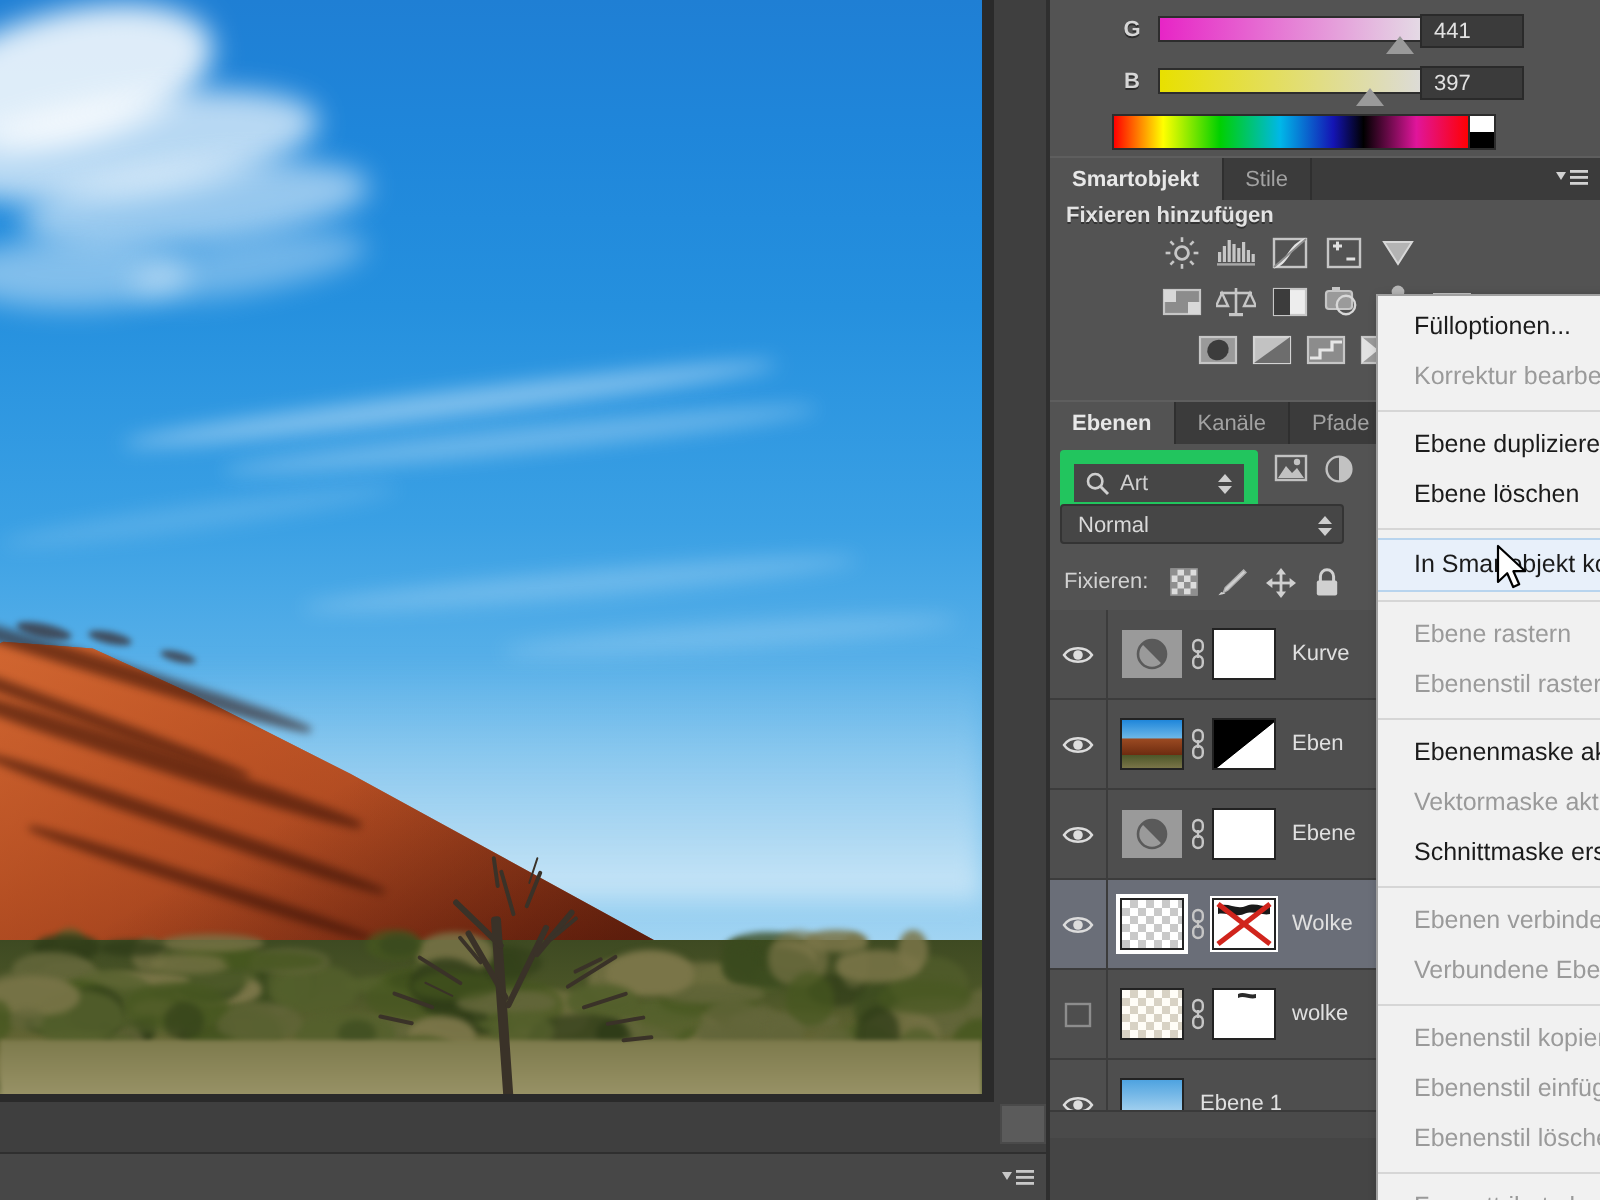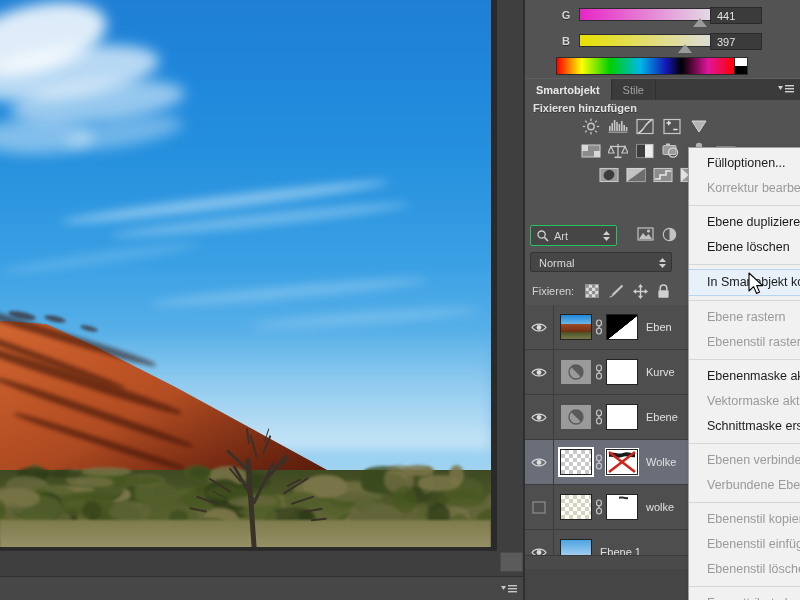--- a/index.html
+++ b/index.html
@@ -184,21 +184,21 @@
     width: 20px; height: 17px; display:flex; align-items:center; justify-content:center;
   }
 
   
   .layers-panel { position:absolute; left:0; top:200px; width:275px; height:400px; background:#535353; }
   .layers-opts {
     position:absolute; left:0; top:21px; width:275px; height:28px;
   }
   .filter-box {
     position:absolute; left: 5px; top: 4px; width: 85px; height: 19px;
-    background: #464646; border: 1px solid #22c55e; border-radius: 2px;
+    background: #464646; border: 7px solid #22c55e; border-radius: 2px;
     display:flex; align-items:center; color:#d0d0d0; font-size: 11px;
   }
   .blend-row { position:absolute; left:0; top:49px; width:275px; height:28px; }
   .blend-select {
     position:absolute; left: 5px; top: 3px; width: 142px; height: 20px;
     background: #464646; border: 1px solid #343434; border-radius: 2px;
     color: #d9d9d9; font-size: 11px; line-height: 20px; padding-left: 8px;
     box-sizing: border-box;
   }
   .lock-row {
@@ -693,20 +693,32 @@
               <rect x="3" y="9" width="4" height="3"></rect>
                   <rect x="9" y="9" width="4" height="3"></rect>
                 </g>
             </svg>
           </span>
         </div>
       </div>
     </div>
 
     <div class="layers-panel">
+      <div class="tabbar" style="top:0;">
+        <div class="tab active">
+          <span>Ebenen</span>
+        </div>
+        <div class="tab">
+          <span>Kanäle</span>
+        </div>
+        <div class="tab">
+          <span>Pfade</span>
+        </div>
+        <div class="tab flex"></div>
+      </div>
 
       <div class="layers-opts">
         <div class="filter-box">
           <svg width="14" height="14" viewBox="0 0 14 14" style="margin:0 4px 0 5px">
             <circle cx="5.6" cy="5.6" r="3.6" fill="none" stroke="#cfcfcf" stroke-width="1.3"></circle>
             <line x1="8.4" y1="8.4" x2="12" y2="12" stroke="#cfcfcf" stroke-width="1.5"></line>
           </svg>
           <span>Art</span>
           <svg width="9" height="14" viewBox="0 0 9 14" style="margin-left:auto;margin-right:5px">
             <path d="M4.5 2 L8 6 L1 6 Z" fill="#cfcfcf"></path>
@@ -770,53 +782,53 @@
       </div>
 
       <div class="layer-list" id="layer-list">
           <div class="layer-row">
             <div class="eye-cell">
               <svg width="16" height="11" viewBox="0 0 16 11">
   <path d="M1 5.5 C4 1 12 1 15 5.5 C12 10 4 10 1 5.5 Z" fill="none" stroke="#dcdcdc" stroke-width="1.2"></path>
   <circle cx="8" cy="5.5" r="2.4" fill="#dcdcdc"></circle>
               </svg>
             </div>
+            <div class="thumb adj-thumb">
+              <svg width="18" height="18" viewBox="0 0 18 18">
+  <circle cx="9" cy="9" r="7" fill="none" stroke="#5a5a5a" stroke-width="1.3"></circle>
+  <path d="M9 2 A7 7 0 0 1 9 16 Z" fill="#5a5a5a" transform="rotate(-45 9 9)"></path>
+              </svg>
+            </div>
+            <div class="linkglyph">
+              <svg width="10" height="16" viewBox="0 0 10 16">
+  <rect x="2.6" y="1" width="4.8" height="6" rx="2.4" fill="none" stroke="#c6c6c6" stroke-width="1.2"></rect>
+  <rect x="2.6" y="9" width="4.8" height="6" rx="2.4" fill="none" stroke="#c6c6c6" stroke-width="1.2"></rect>
+  <line x1="5" y1="6" x2="5" y2="10" stroke="#c6c6c6" stroke-width="1.2"></line>
+              </svg>
+            </div>
+            <div class="mask-thumb"></div>
+            <div class="layer-name">Kurve</div>
+          </div>
+          <div class="layer-row">
+            <div class="eye-cell">
+              <svg width="16" height="11" viewBox="0 0 16 11">
+  <path d="M1 5.5 C4 1 12 1 15 5.5 C12 10 4 10 1 5.5 Z" fill="none" stroke="#dcdcdc" stroke-width="1.2"></path>
+  <circle cx="8" cy="5.5" r="2.4" fill="#dcdcdc"></circle>
+              </svg>
+            </div>
             <div class="thumb photo-thumb"></div>
             <div class="linkglyph">
               <svg width="10" height="16" viewBox="0 0 10 16">
   <rect x="2.6" y="1" width="4.8" height="6" rx="2.4" fill="none" stroke="#c6c6c6" stroke-width="1.2"></rect>
   <rect x="2.6" y="9" width="4.8" height="6" rx="2.4" fill="none" stroke="#c6c6c6" stroke-width="1.2"></rect>
   <line x1="5" y1="6" x2="5" y2="10" stroke="#c6c6c6" stroke-width="1.2"></line>
               </svg>
             </div>
             <div class="mask-thumb mask-grad"></div>
             <div class="layer-name">Eben</div>
-          </div>
-          <div class="layer-row">
-            <div class="eye-cell">
-              <svg width="16" height="11" viewBox="0 0 16 11">
-  <path d="M1 5.5 C4 1 12 1 15 5.5 C12 10 4 10 1 5.5 Z" fill="none" stroke="#dcdcdc" stroke-width="1.2"></path>
-  <circle cx="8" cy="5.5" r="2.4" fill="#dcdcdc"></circle>
-              </svg>
-            </div>
-            <div class="thumb adj-thumb">
-              <svg width="18" height="18" viewBox="0 0 18 18">
-  <circle cx="9" cy="9" r="7" fill="none" stroke="#5a5a5a" stroke-width="1.3"></circle>
-  <path d="M9 2 A7 7 0 0 1 9 16 Z" fill="#5a5a5a" transform="rotate(-45 9 9)"></path>
-              </svg>
-            </div>
-            <div class="linkglyph">
-              <svg width="10" height="16" viewBox="0 0 10 16">
-  <rect x="2.6" y="1" width="4.8" height="6" rx="2.4" fill="none" stroke="#c6c6c6" stroke-width="1.2"></rect>
-  <rect x="2.6" y="9" width="4.8" height="6" rx="2.4" fill="none" stroke="#c6c6c6" stroke-width="1.2"></rect>
-  <line x1="5" y1="6" x2="5" y2="10" stroke="#c6c6c6" stroke-width="1.2"></line>
-              </svg>
-            </div>
-            <div class="mask-thumb"></div>
-            <div class="layer-name">Kurve</div>
           </div>
           <div class="layer-row">
             <div class="eye-cell">
               <svg width="16" height="11" viewBox="0 0 16 11">
   <path d="M1 5.5 C4 1 12 1 15 5.5 C12 10 4 10 1 5.5 Z" fill="none" stroke="#dcdcdc" stroke-width="1.2"></path>
   <circle cx="8" cy="5.5" r="2.4" fill="#dcdcdc"></circle>
               </svg>
             </div>
             <div class="thumb adj-thumb">
               <svg width="18" height="18" viewBox="0 0 18 18">

